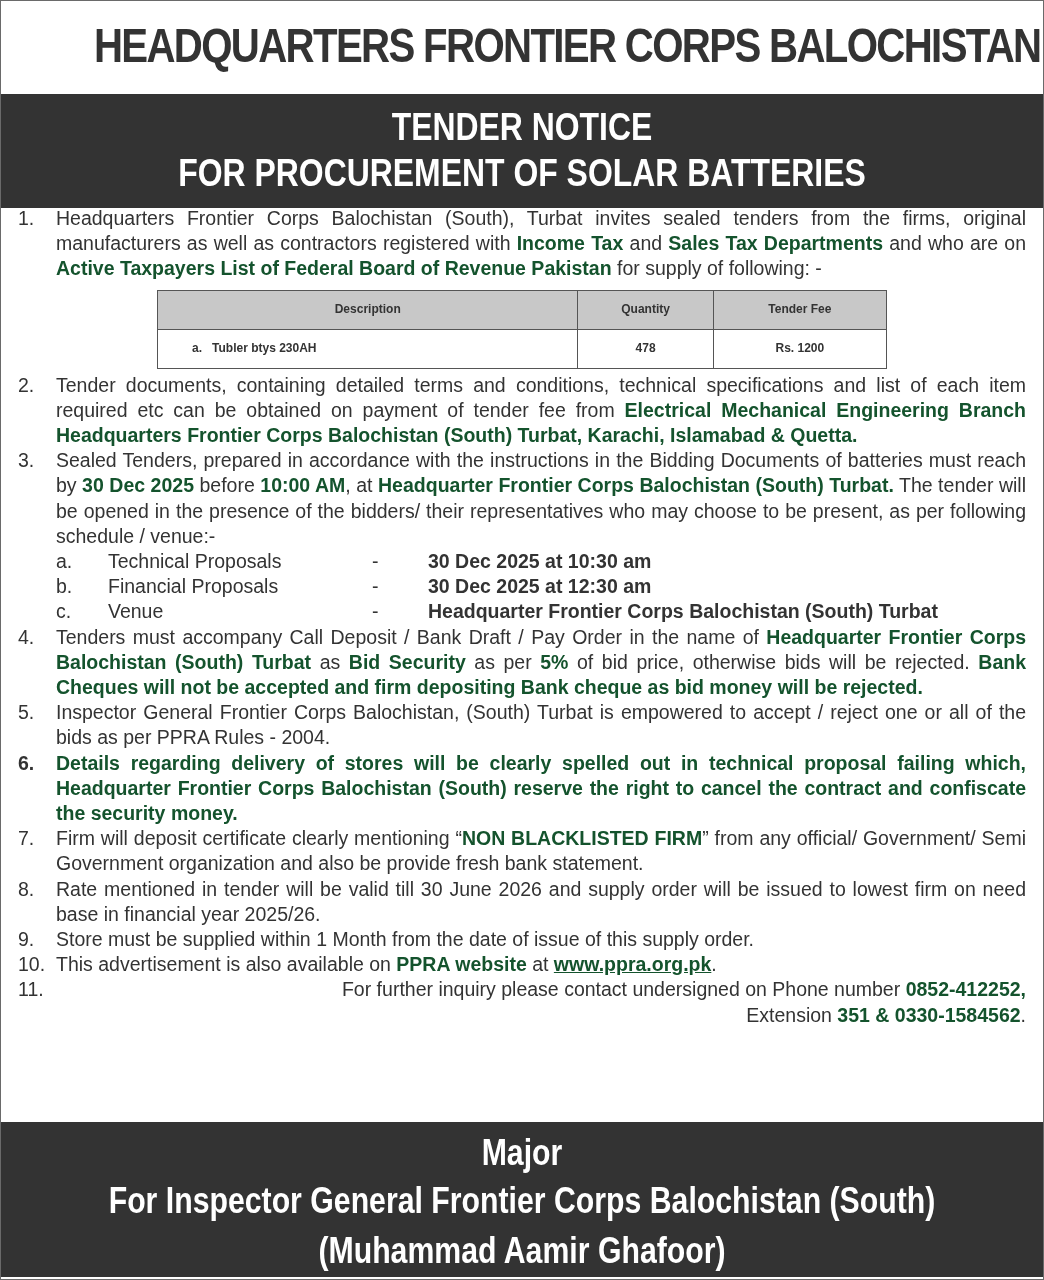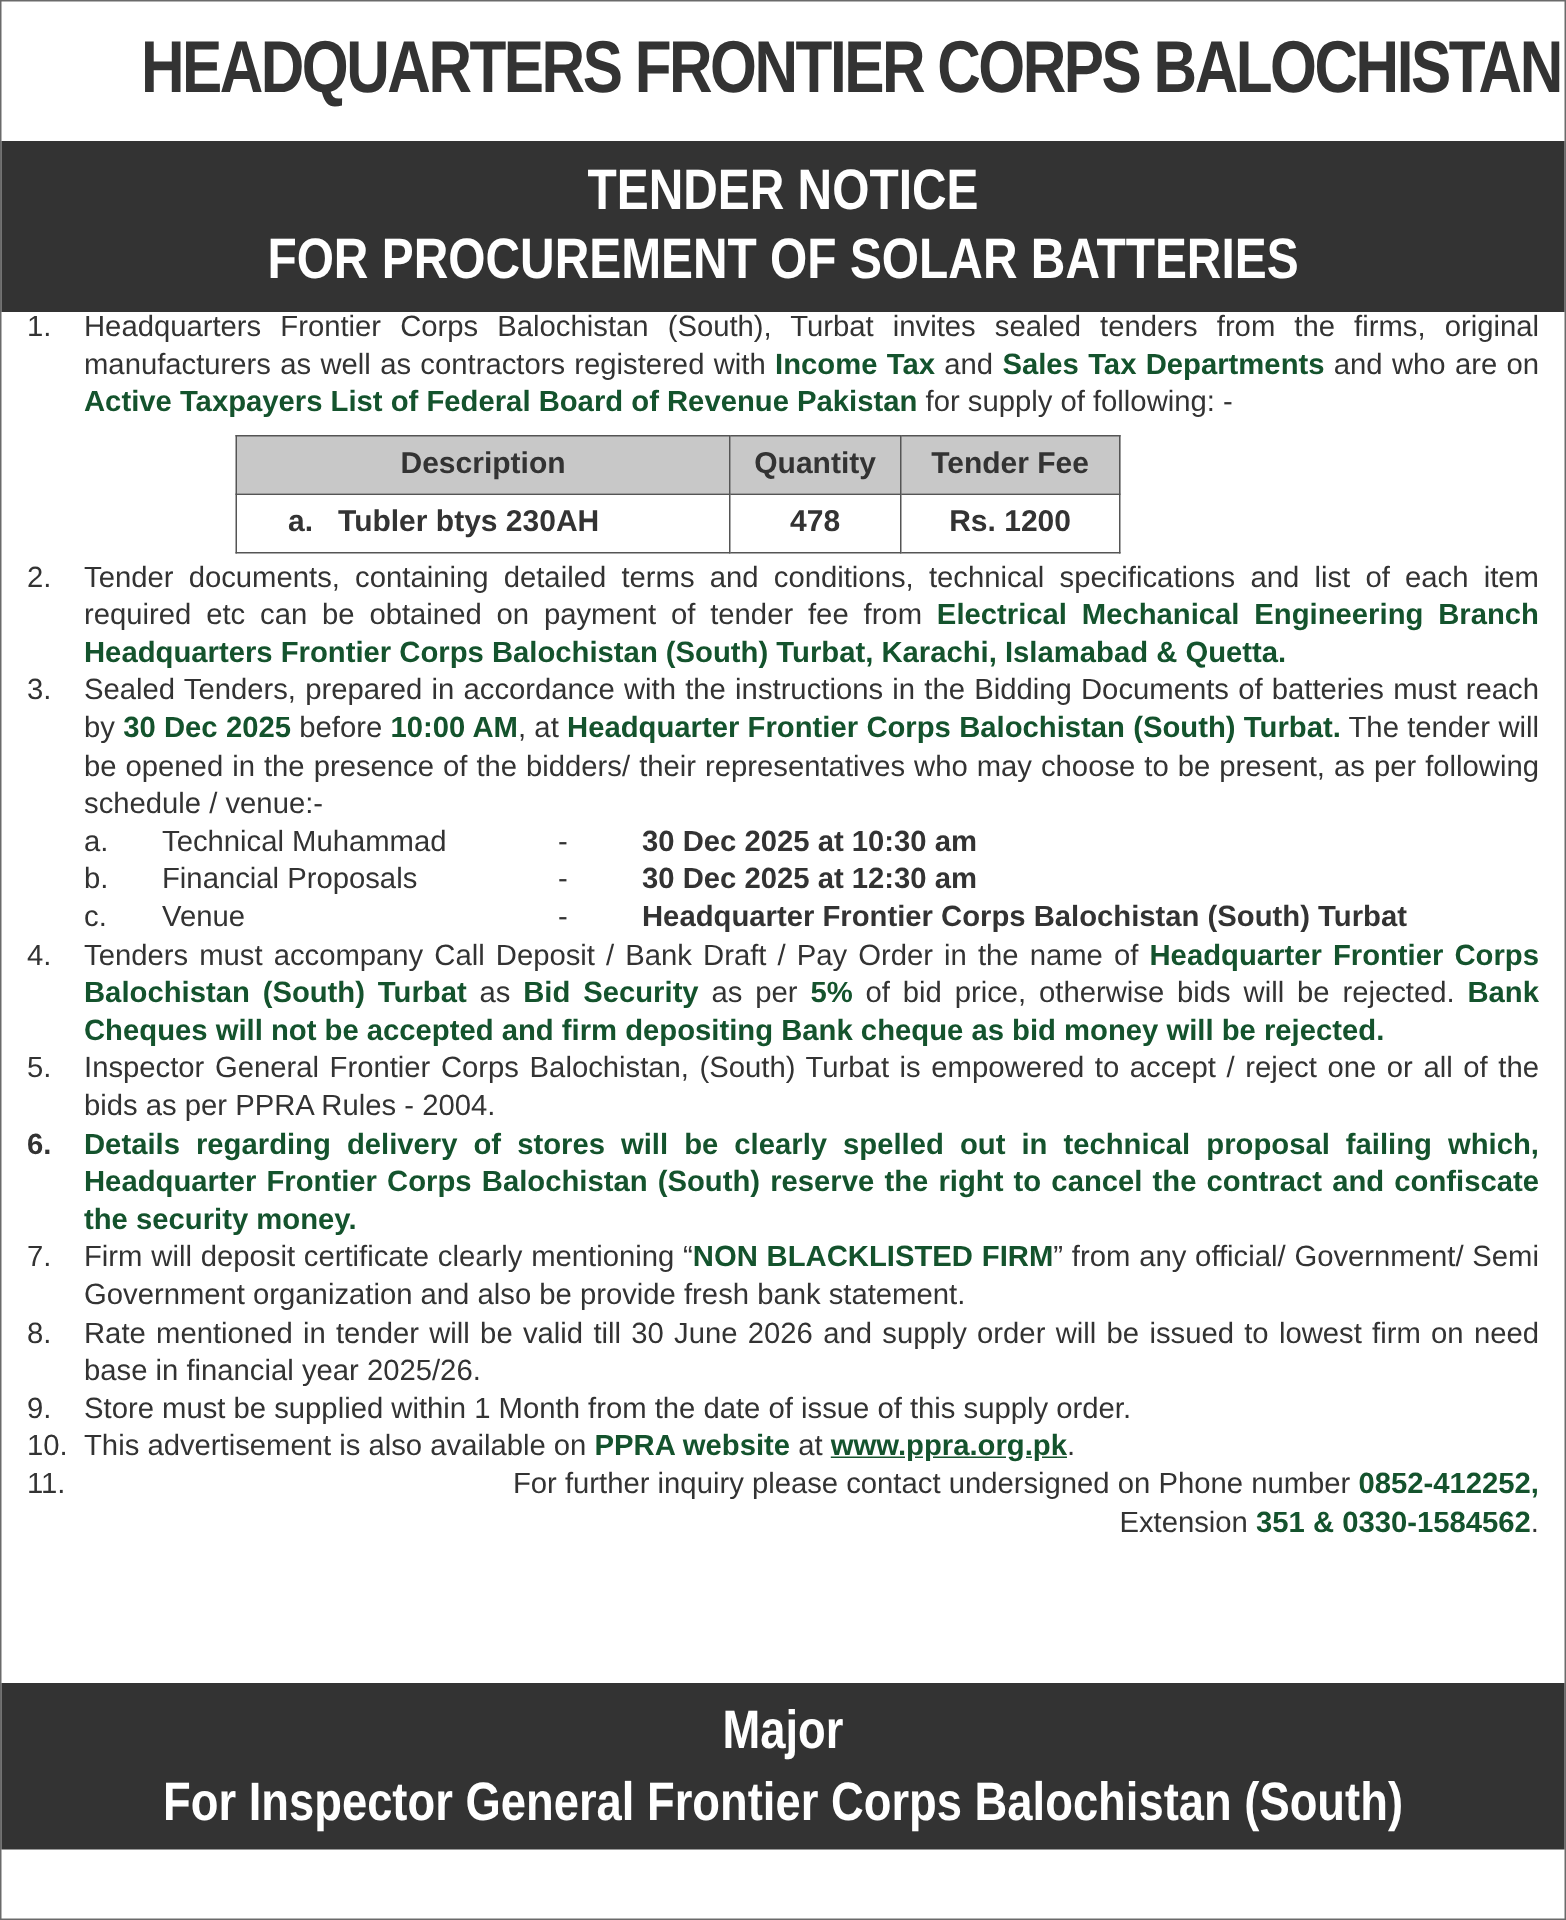--- a/index.html
+++ b/index.html
@@ -1,33 +1,33 @@
 <!DOCTYPE html>
 <html><head>
 <meta charset="utf-8">
 <style>
   html, body { margin:0; padding:0; background:#ffffff; }
   body { width:1044px; height:1280px; overflow:hidden; position:relative; font-family:"Liberation Sans", sans-serif; color:#333; }
   .frame { position:absolute; left:0; top:0; width:1042px; height:1278px; border:1px solid #6a6a6a; }
   .hq-title { position:absolute; left:0; top:8px; width:1044px; text-align:center; font-family:"Liberation Sans", sans-serif; font-weight:bold; font-size:49px; letter-spacing:-2px; color:#333333; transform:scaleX(0.82); transform-origin:center; white-space:nowrap; line-height:74px; }
   .banner { position:absolute; left:1px; width:1042px; background:#333333; color:#fff; text-align:center; }
   .banner-top { top:94px; height:114px; }
-  .banner-bottom { top:1122px; height:111px; }
+  .banner-bottom { top:1122px; height:155px; }
   .banner .line { font-family:"Liberation Sans", sans-serif; font-weight:bold; white-space:nowrap; transform:scaleX(0.84); transform-origin:center; }
   .banner-top .l1 { font-size:38px; line-height:46px; margin-top:10px; }
   .banner-top .l2 { font-size:38px; line-height:46px; }
   .banner-bottom .l1 { font-size:36px; line-height:46px; margin-top:8px; }
   .banner-bottom .l2 { font-size:36px; line-height:50px; }
   .banner-bottom .l3 { font-size:36px; line-height:50px; }
   .body { position:absolute; left:18px; top:206px; width:1008px; font-size:19.5px; line-height:25.2px; color:#333; }
   .item { position:relative; padding-left:38px; text-align:justify; }
   .item .num { position:absolute; left:0; top:0; }
   .item .num.bold { font-weight:bold; }
   b { font-weight:bold; color:#14532d; }
-  table.tender { border-collapse:collapse; margin:8px 0 4px 139px; width:590px; font-size:20px; }
+  table.tender { border-collapse:collapse; margin:8px 0 4px 139px; width:730px; font-size:12px; }
   table.tender th { background:#c8c8c8; font-weight:bold; height:36px; border:1.5px solid #555; }
   table.tender td { font-weight:bold; height:36px; border:1.5px solid #555; text-align:center; }
   table.tender td.desc { text-align:left; padding-left:34px; }
   .sched { display:flex; padding-left:38px; }
   .sched .sl { width:52px; }
   .sched .sn { width:264px; }
   .sched .sd { width:56px; }
   .sched .sv { font-weight:bold; }
   u { }
 </style>
@@ -71,21 +71,21 @@
     <span class="num">2.</span>
     <span>Tender documents, containing detailed terms and conditions, technical specifications and list of each item required etc can be obtained on payment of tender fee from </span><b>Electrical Mechanical Engineering Branch Headquarters Frontier Corps Balochistan (South) Turbat, Karachi, Islamabad &amp; Quetta.</b>
   </div>
 
   <div class="item">
     <span class="num">3.</span>
     <span>Sealed Tenders, prepared in accordance with the instructions in the Bidding Documents of batteries must reach by </span><b>30 Dec 2025</b><span> before </span><b>10:00 AM</b><span>, at </span><b>Headquarter Frontier Corps Balochistan (South) Turbat.</b><span> The tender will be opened in the presence of the bidders/ their representatives who may choose to be present, as per following schedule / venue:-</span>
   </div>
   <div class="sched">
     <span class="sl">a.</span>
-    <span class="sn">Technical Muhammad</span>
+    <span class="sn">Technical Proposals</span>
     <span class="sd">-</span>
     <span class="sv">30 Dec 2025 at 10:30 am</span>
   </div>
   <div class="sched">
     <span class="sl">b.</span>
     <span class="sn">Financial Proposals</span>
     <span class="sd">-</span>
     <span class="sv">30 Dec 2025 at 12:30 am</span>
   </div>
   <div class="sched">

